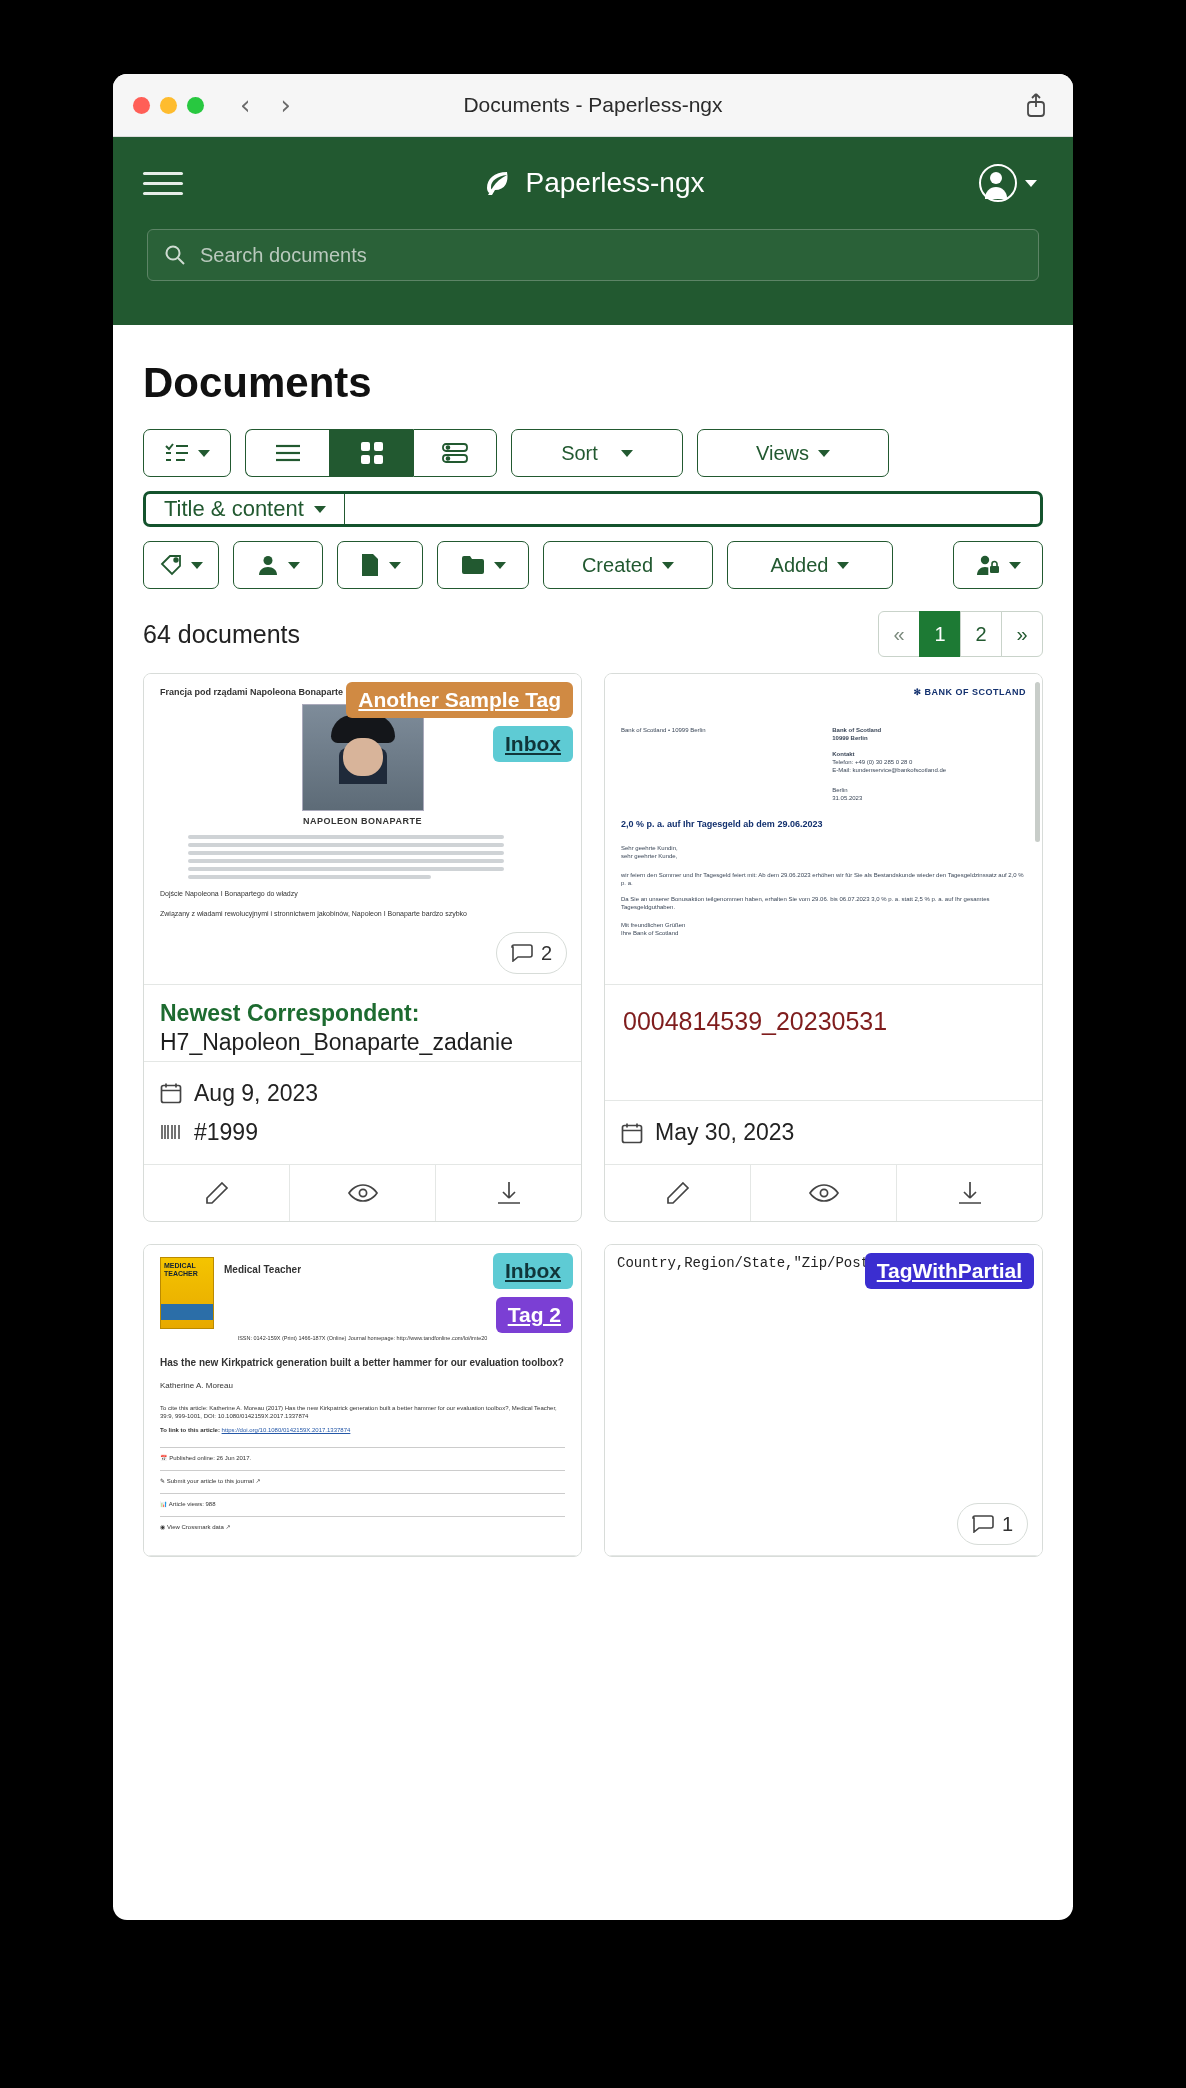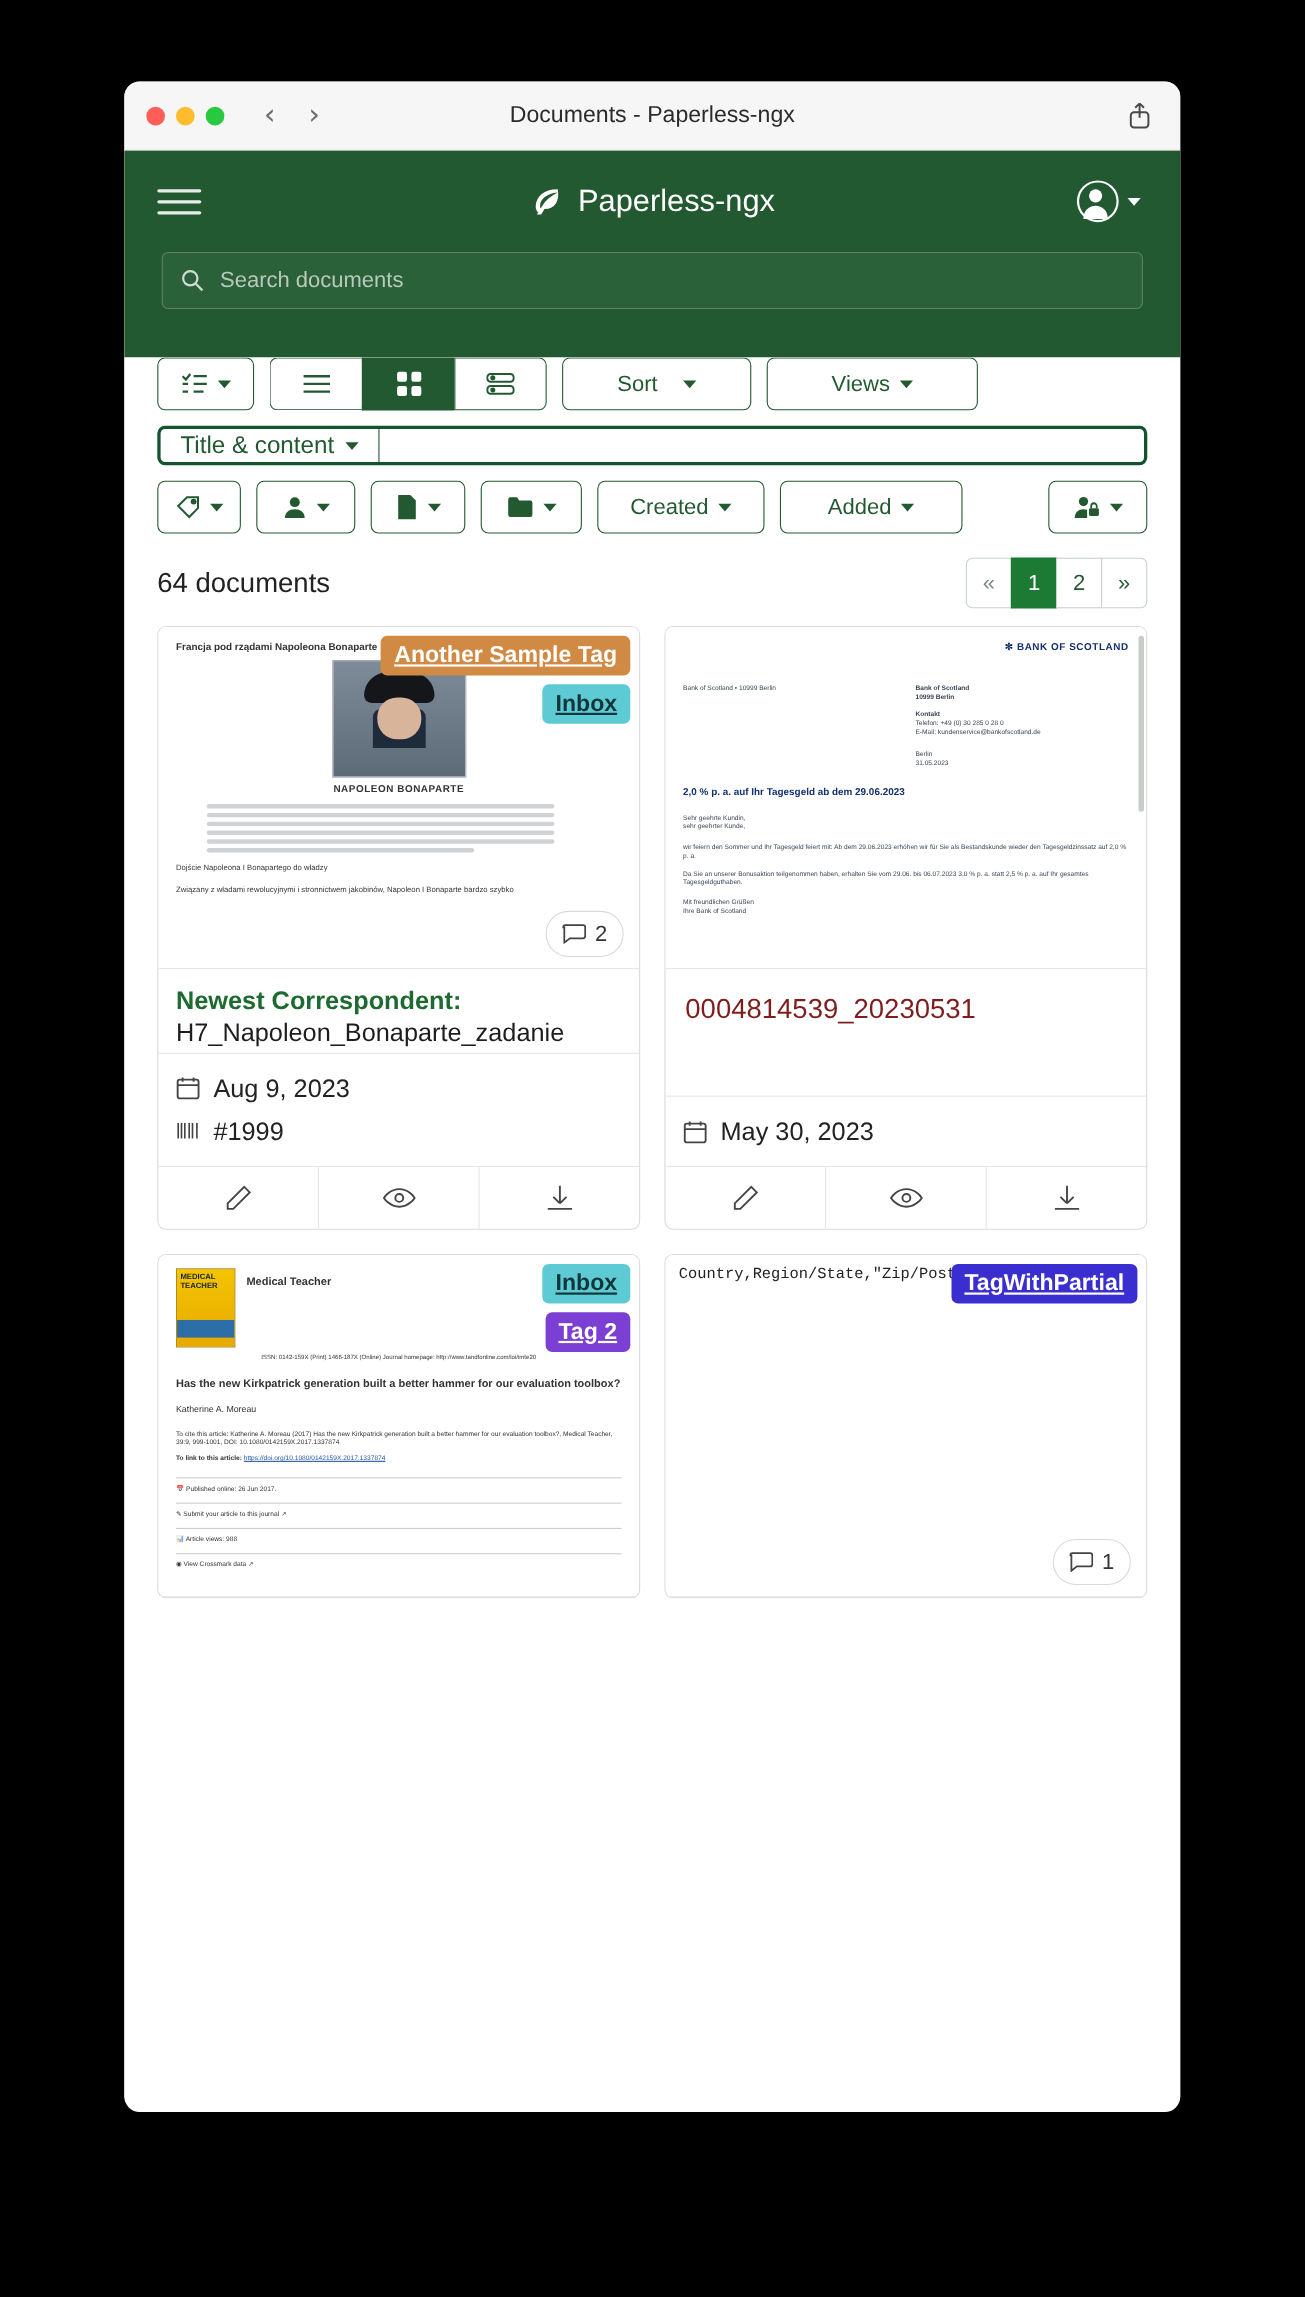--- a/index.html
+++ b/index.html
@@ -469,20 +469,21 @@
               <circle cx="9" cy="9" r="6.5"></circle>
                 <path d="M14 14 L20 20"></path>
             </svg>
           </span>
           <input type="text" placeholder="Search documents" style="">
         </div>
       </div>
     </div>
 
     <div class="content">
+      <h1 class="page-title">Documents</h1>
 
       <div class="toolbar-row">
         <div class="btn" style="width:88px;">
           <span>
             <svg width="24" height="20" viewBox="0 0 24 20" fill="none" stroke="#225930" stroke-width="2">
               <path d="M1 3 L4 6 L8 1"></path>
                 <path d="M11 3 H23"></path>
                 <path d="M11 10 H23"></path>
                 <path d="M11 17 H20"></path>
                 <path d="M1 10 H6"></path>
@@ -571,21 +572,21 @@
           <span class="caret-dn"></span>
         </div>
         <div class="btn" style="width:92px;">
           <span>
             <svg width="24" height="20" viewBox="0 0 24 20" fill="#225930">
               <path d="M1 3a2 2 0 012-2h6l2 3h10a2 2 0 012 2v11a2 2 0 01-2 2H3a2 2 0 01-2-2z"></path>
             </svg>
           </span>
           <span class="caret-dn"></span>
         </div>
-        <div class="btn" style="width:152px;">
+        <div class="btn" style="width:170px;">
           <span>Created</span>
           <span class="caret-dn"></span>
         </div>
         <div class="btn" style="width:166px;">
           <span>Added</span>
           <span class="caret-dn"></span>
         </div>
         <div class="btn" style="width:90px;margin-left:auto;">
           <span>
             <svg width="24" height="22" viewBox="0 0 24 22" fill="#225930">

